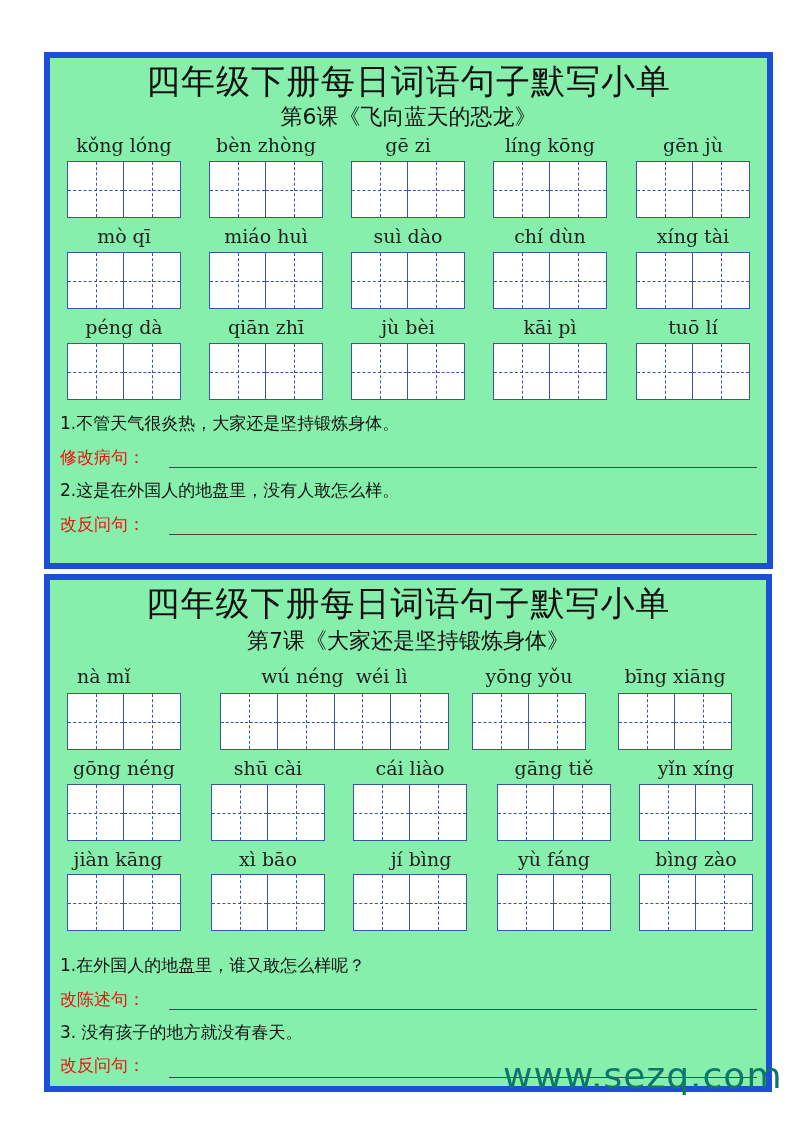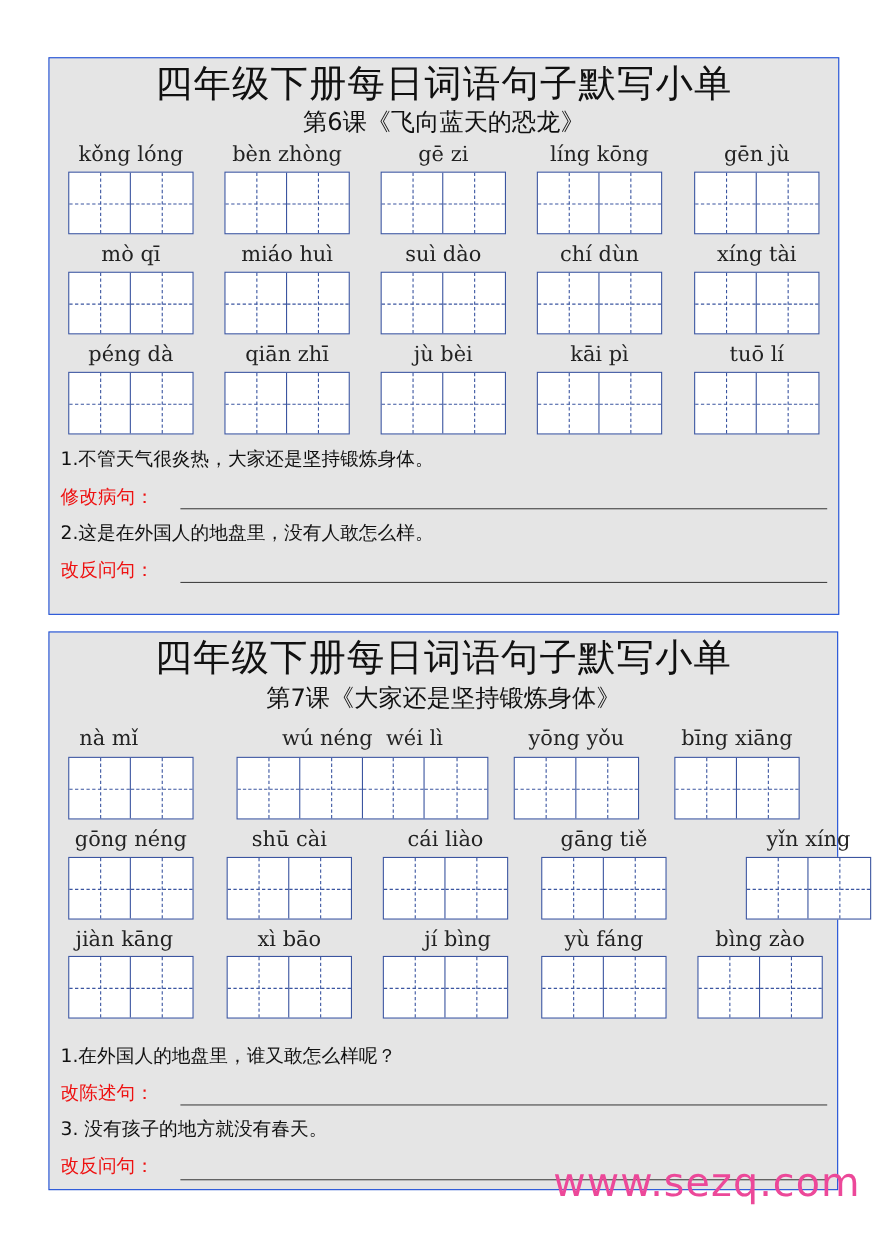--- a/index.html
+++ b/index.html
@@ -2,21 +2,21 @@
 <html><head>
 <meta charset="utf-8">
 <style>
   html, body { margin: 0; padding: 0; }
   body {
     width: 800px; height: 1131px; position: relative; background: #ffffff;
     font-family: "DejaVu Serif", "Liberation Serif", serif; color: #111;
     overflow: hidden;
   }
   .sheet {
-    position: absolute; border: 1px solid #1d4ed8; background: #e5e5e5;
+    position: absolute; border: 6px solid #1d4ed8; background: #86efac;
   }
   .title {
     position: absolute; left: 0; width: 100%; text-align: center;
     font-family: "DejaVu Sans", "Liberation Sans", sans-serif;
     font-size: 34px; letter-spacing: 1px; color: #111; line-height: 1;
   }
   .subtitle {
     position: absolute; left: 0; width: 100%; text-align: center;
     font-family: "DejaVu Sans", "Liberation Sans", sans-serif;
     font-size: 22px; color: #111; line-height: 1;
@@ -55,21 +55,21 @@
     position: absolute; left: 10px;
     font-family: "DejaVu Sans", "Liberation Sans", sans-serif;
     font-size: 17px; color: #ee1111; white-space: nowrap; line-height: 1;
   }
   .answer-line {
     position: absolute; height: 0; border-top: 1.5px solid #444;
   }
   .watermark {
     position: absolute; left: 503px; top: 1058px;
     font-family: "DejaVu Sans", "Liberation Sans", sans-serif;
-    font-size: 36px; color: #ec4899; letter-spacing: 1px; line-height: 1;
+    font-size: 36px; color: #0f766e; letter-spacing: 1px; line-height: 1;
   }
 </style>
 </head>
 <body>
 
 <div class="sheet" style="left:44px; top:52px; width:717px; height:505px;">
   <div class="title" style="top:6px;">四年级下册每日词语句子默写小单</div>
   <div class="subtitle" style="top:48px;">第6课《飞向蓝天的恐龙》</div>
 
   <div class="word" style="left:17px; top:78px; width:114px; height:82px;">
@@ -244,21 +244,21 @@
         <div class="cell"></div>
       </div>
   </div>
   <div class="word" style="left:447px; top:179px; width:114px; height:84px;text-decoration:underline;">
     <div class="pinyin" style="top:0;">gāng tiě</div>
     <div class="grid" style="top:25px; width:114px;">
         <div class="cell"></div>
         <div class="cell"></div>
       </div>
   </div>
-  <div class="word" style="left:589px; top:179px; width:114px; height:84px;margin-left:44px;">
+  <div class="word" style="left:589px; top:179px; width:114px; height:84px;">
     <div class="pinyin" style="top:0;">yǐn xíng</div>
     <div class="grid" style="top:25px; width:114px;">
         <div class="cell"></div>
         <div class="cell"></div>
       </div>
   </div>
 
   <div class="word" style="left:17px; top:270px; width:102px; height:84px;">
     <div class="pinyin" style="top:0;">jiàn kāng</div>
     <div class="grid" style="top:24px; width:114px;">

